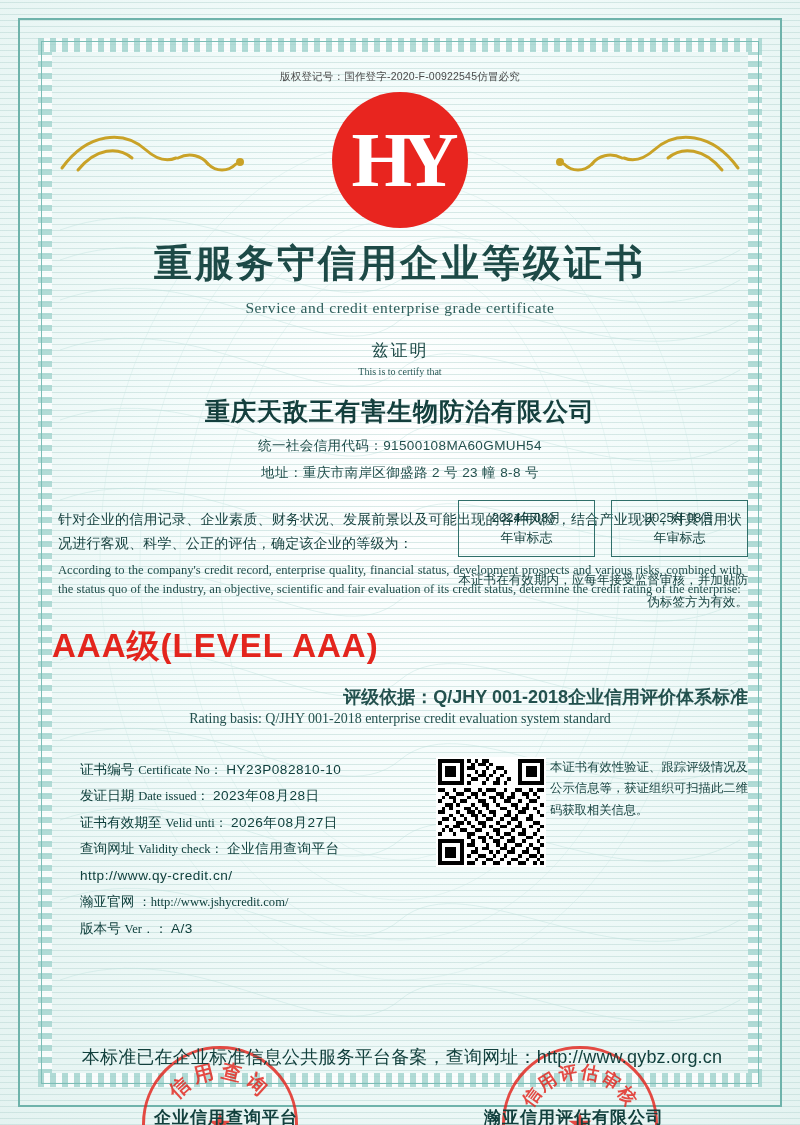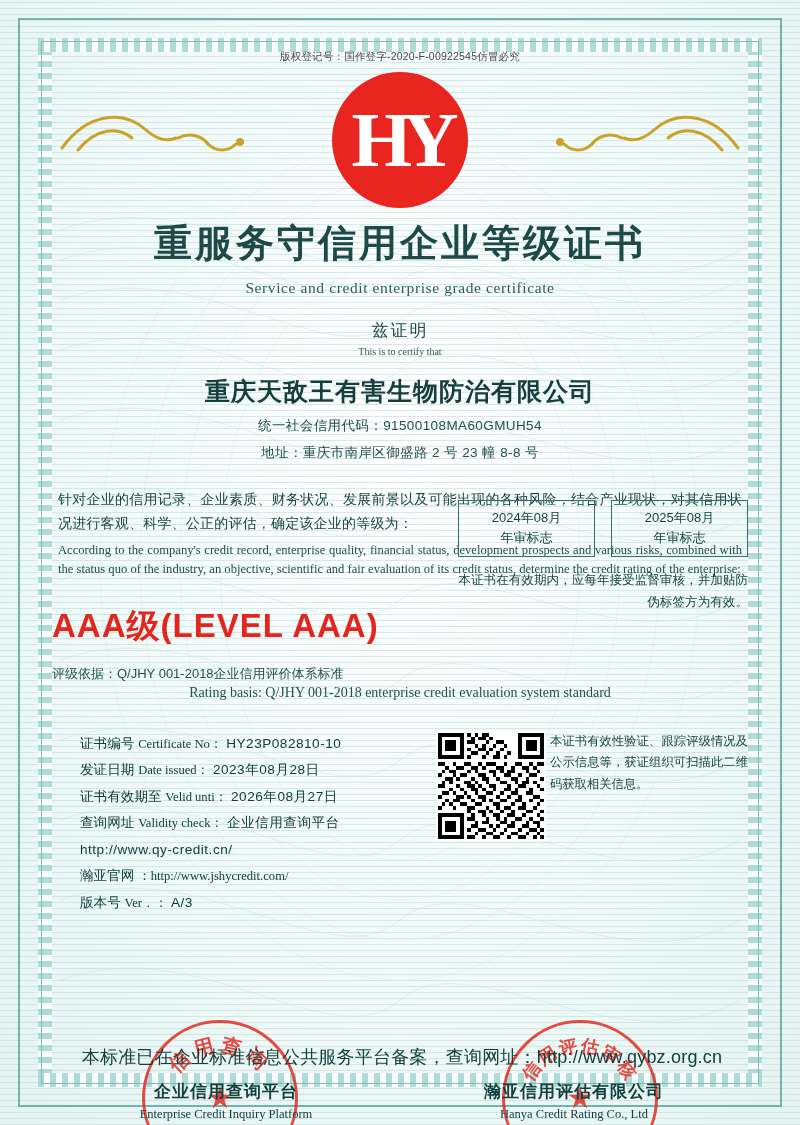--- a/index.html
+++ b/index.html
@@ -78,21 +78,21 @@
     top: 50px;
     right: 52px;
     bottom: 50px;
   }
 
   .copyright-line {
     text-align: center;
     font-size: 10.5px;
     color: #4a4a4a;
     letter-spacing: .2px;
-    margin-top: 0;
+    margin-top: 20px;
   }
 
   .emblem-row {
     position: relative;
     height: 150px;
   }
   .flourish {
     position: absolute;
     top: 38px;
     width: 190px;
@@ -194,24 +194,25 @@
 
   .level {
     text-align: left;
     font-size: 33px;
     font-weight: bold;
     color: #e3251d;
     margin-top: 24px;
     letter-spacing: 1px;
   }
   .basis-cn {
-    text-align: left;
-    font-size: 13px;
+    text-align: right;
+    font-size: 18px;
     color: #23514e;
     margin-top: 16px;
+    font-weight: bold;
   }
   .basis-en {
     text-align: center;
     font-size: 14px;
     color: #23514e;
     margin-top: 2px;
     font-family: "Liberation Serif", serif;
   }
 
   .info-area {

